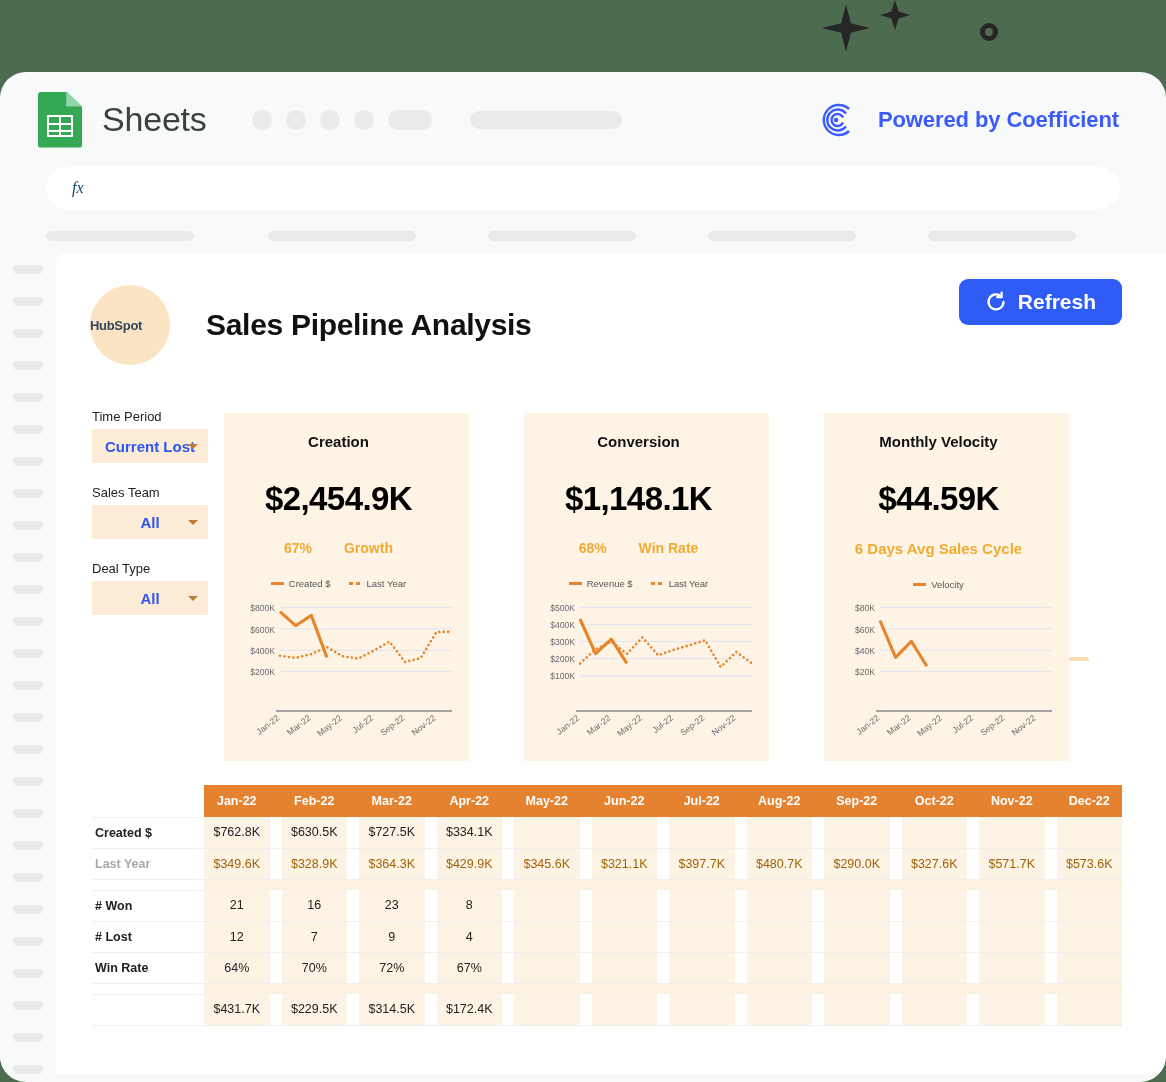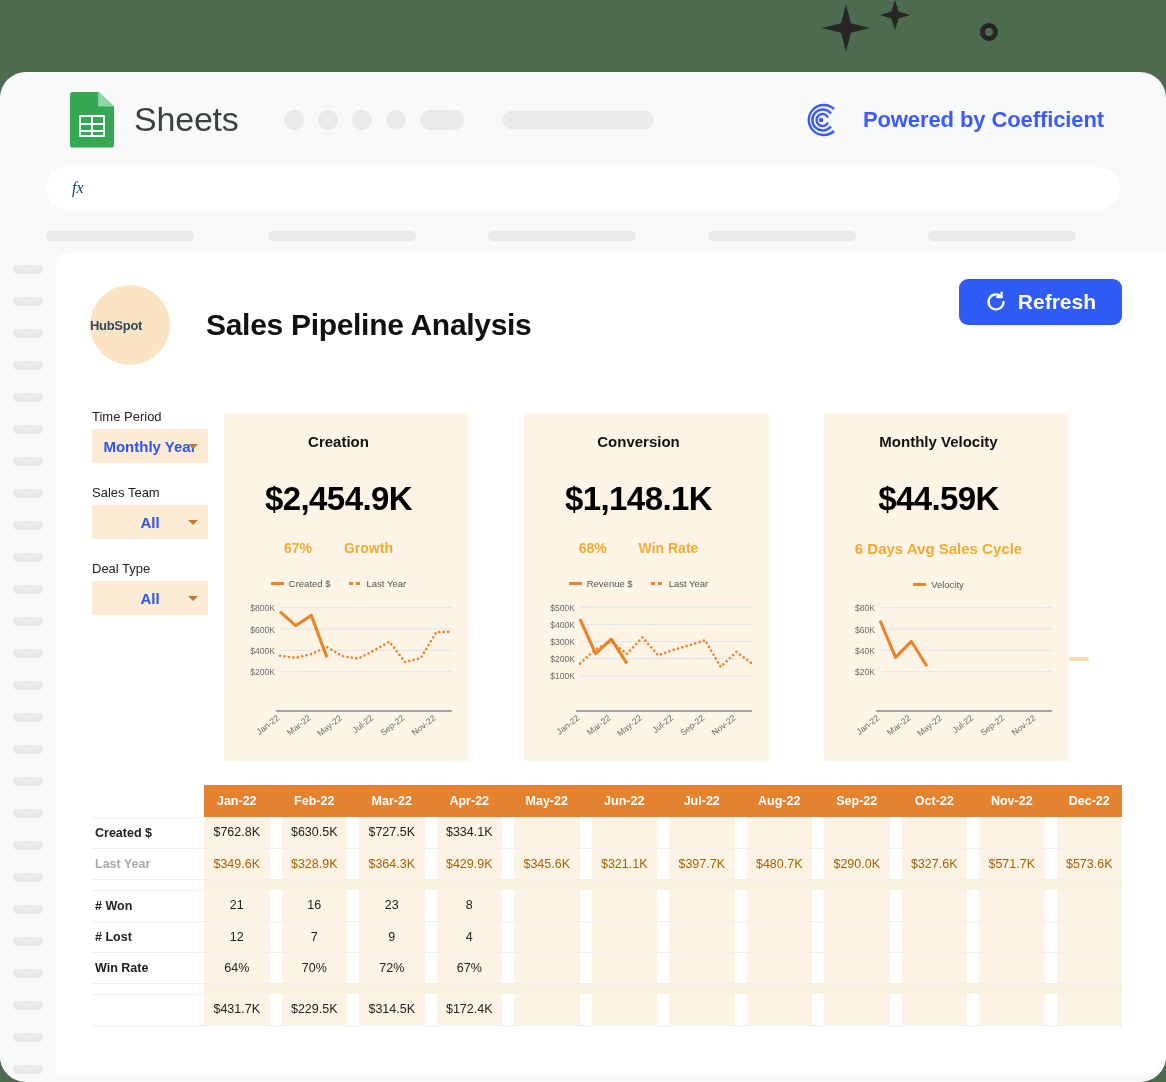--- a/index.html
+++ b/index.html
@@ -34,21 +34,21 @@
     width: 1166px; height: 1010px;
     background: #f8f9f9;
     border-radius: 26px 26px 26px 26px;
     overflow: hidden;
   }
 
   
   .topbar {
     height: 95px;
     display: flex; align-items: center;
-    padding: 0 70px;
+    padding: 0 38px;
     position: relative;
   }
   .sheets-logo {
     width: 44px; height: 56px; position: relative; flex: none;
   }
   .sheets-logo .doc {
     position: absolute; inset: 0;
     background: #34a853;
     border-radius: 3px;
     clip-path: polygon(0 0, 64% 0, 100% 27%, 100% 100%, 0 100%);
@@ -70,21 +70,21 @@
   .sheets-logo .grid:after { top: 0; bottom: 0; left: 10px; width: 2px; }
   .sheets-word {
     font-size: 34px; color: #3c4043; margin-left: 20px; letter-spacing: -0.2px;
   }
   .menu-dots { display: flex; align-items: center; gap: 14px; margin-left: 45px; }
   .dot { width: 20px; height: 20px; border-radius: 50%; background: #e8eaec; }
   .pill-sm { width: 44px; height: 20px; border-radius: 10px; background: #e8eaec; }
   .pill-lg { width: 152px; height: 18px; border-radius: 9px; background: #e8eaec; margin-left: 24px; }
 
   .coefficient {
-    position: absolute; right: 62px; top: 50%; transform: translateY(-50%);
+    position: absolute; right: 47px; top: 50%; transform: translateY(-50%);
     display: flex; align-items: center; gap: 25px;
   }
   .coef-text { font-size: 22px; color: #3b5bfd; font-weight: bold; letter-spacing: -0.1px; }
 
   
   .fxbar {
     margin: 0 46px;
     height: 42px;
     background: #fff;
     border-radius: 21px;
@@ -296,21 +296,21 @@
             <path d="M16.6 1.6 L16.6 6.2 L12.2 6.2" fill="none" stroke="#fff" stroke-width="2.3" stroke-linecap="round" stroke-linejoin="round"></path>
           </svg>
           <span>Refresh</span>
         </button>
       </div>
 
       <div class="filters">
         <div>
           <div class="f-label">Time Period</div>
           <div class="f-box">
-            <span class="f-val">Monthly Year</span>
+            <span class="f-val">Current Lost</span>
             <span class="f-caret"></span>
           </div>
         </div>
         <div>
           <div class="f-label">Sales Team</div>
           <div class="f-box">
             <span class="f-val">All</span>
             <span class="f-caret"></span>
           </div>
         </div>

